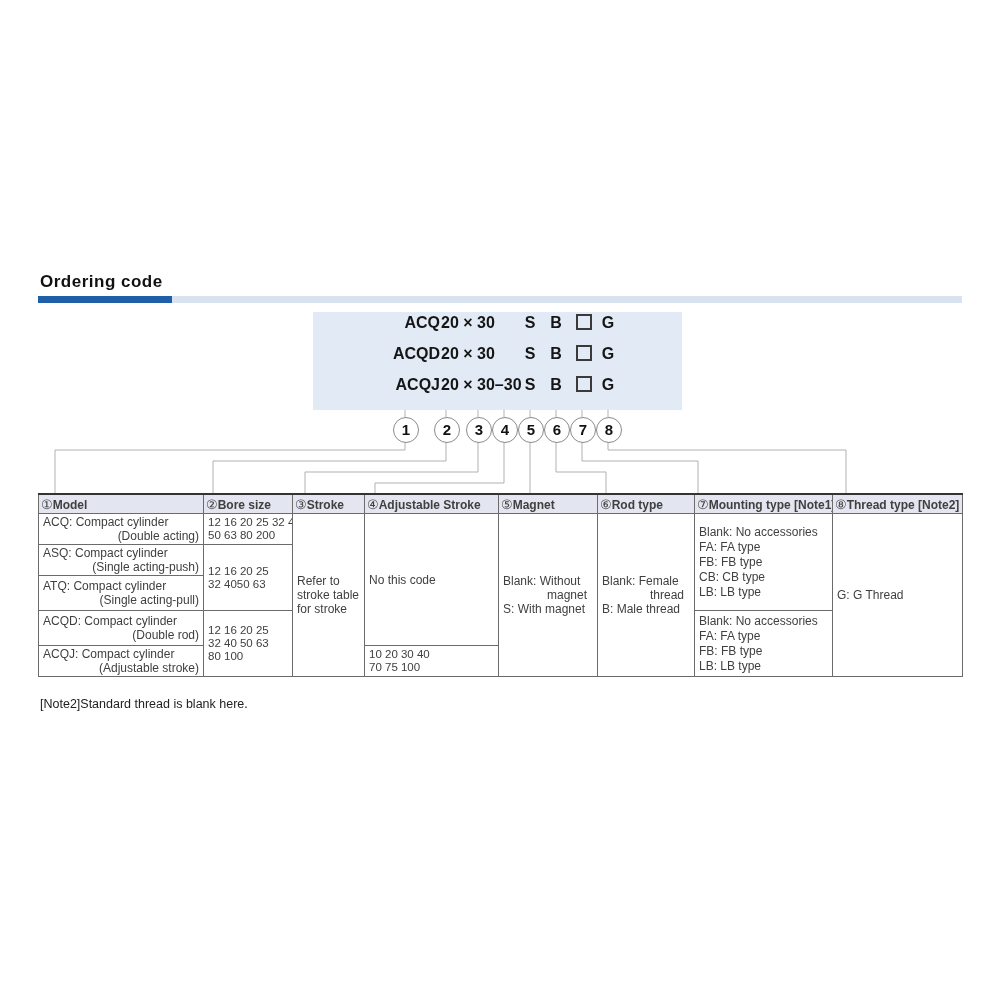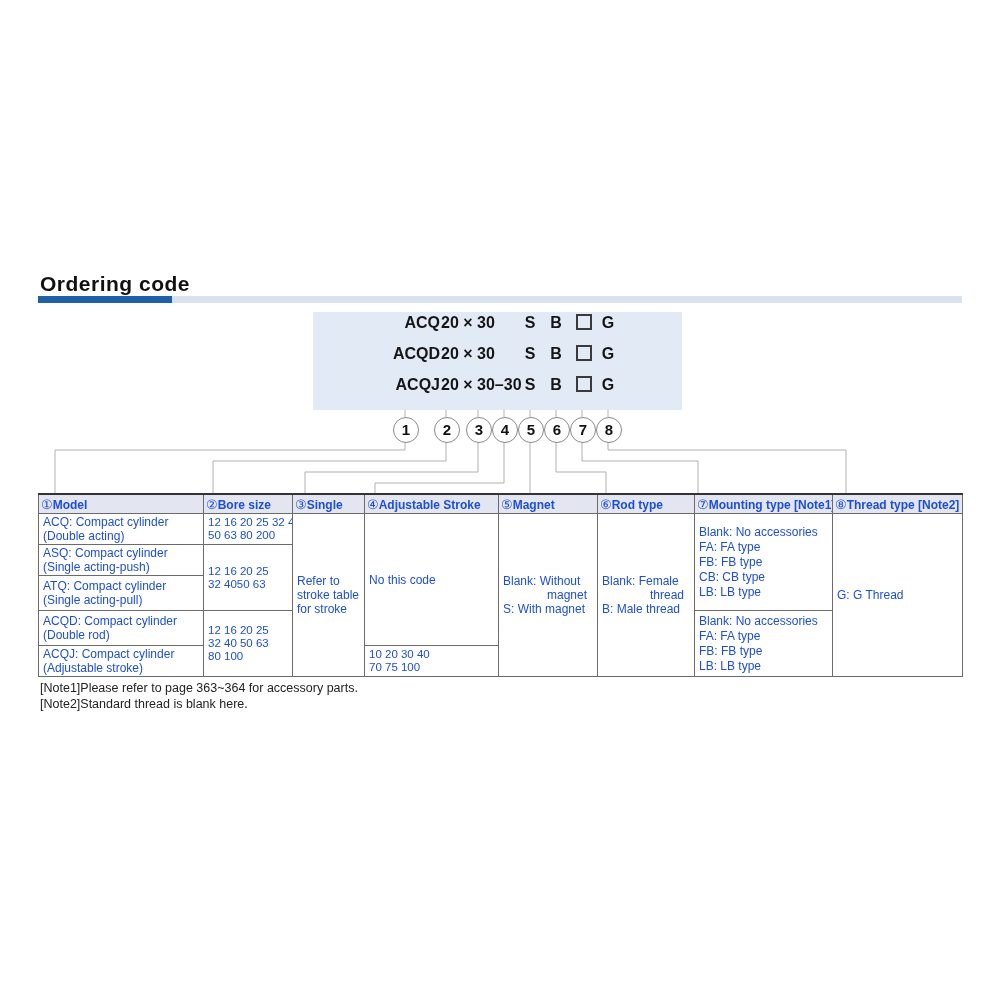--- a/index.html
+++ b/index.html
@@ -1,20 +1,20 @@
 <!DOCTYPE html>
 <html><head>
 <meta charset="utf-8">
 <style>
   html,body{margin:0;padding:0;background:#ffffff;}
   #page{position:relative;width:1000px;height:1000px;background:#ffffff;
         font-family:"Liberation Sans",sans-serif;color:#1a1a1a;overflow:hidden;}
 
   
-  .title{position:absolute;left:40px;top:272px;font-size:21px;font-weight:bold;
+  .title{position:absolute;left:40px;top:272px;font-size:17px;font-weight:bold;
          letter-spacing:0.5px;color:#111;}
   .rule-dark{position:absolute;left:38px;top:296px;width:134px;height:7px;background:#1e5fa8;}
   .rule-light{position:absolute;left:172px;top:296px;width:790px;height:7px;background:#d9e3f0;}
 
   
   .bar{position:absolute;left:313px;width:369px;height:36px;background:#e2eaf5;}
   .bar span{position:absolute;top:2px;font-weight:bold;font-size:16px;color:#151515;white-space:nowrap;}
   .code-model{left:0;width:127px;text-align:right;}
   .code-size{left:128px;}
   .code-char{transform:translateX(-50%);}
@@ -25,27 +25,27 @@
   svg.wires{position:absolute;left:0;top:0;}
   svg.wires polyline, svg.wires line{fill:none;stroke:#b1b1b1;stroke-width:1;}
 
   
   .callout{position:absolute;top:417px;width:24px;height:24px;border:1px solid #8b8b8b;
            border-radius:50%;background:#fff;text-align:center;line-height:24px;
            font-weight:bold;font-size:15px;color:#111;}
 
   
   table.order{position:absolute;left:38px;top:493px;width:924px;border-collapse:collapse;
-              table-layout:fixed;font-size:12px;color:#1d4ed8;}
+              table-layout:fixed;font-size:12px;color:#404040;}
   table.order th, table.order td{border:1px solid #6b6b6b;vertical-align:middle;
               padding:1px 4px;overflow:hidden;}
   table.order thead th{background:#e3e6f0;font-weight:bold;text-align:left;height:16px;
               font-size:12px;white-space:nowrap;border-top:2px solid #333;padding:1px 2px;}
   .hnum{font-weight:normal;font-size:13px;}
-  .cell-2line div.l2{text-align:left;}
+  .cell-2line div.l2{text-align:right;}
   .num-lines{font-size:11.5px;line-height:13px;white-space:nowrap;}
   td.stroke-cell{text-align:left;line-height:14px;}
   td.adj-none{vertical-align:middle;margin-left:48px;}
   td.magnet-cell .r, td.rod-cell .r{text-align:right;padding-right:6px;}
   td.magnet-cell, td.rod-cell{line-height:14px;}
   .mount-list{line-height:15px;}
   tr.r1{height:31px;} tr.r2{height:31px;} tr.r3{height:35px;} tr.r4{height:35px;margin-left:33px;} tr.r5{height:29px;}
 
   
   .note{position:absolute;left:40px;font-size:12.5px;color:#222;}
@@ -138,21 +138,21 @@
         <col style="width:134px">
       <col style="width:99px">
         <col style="width:97px">
         <col style="width:138px">
         <col style="width:130px">
     </colgroup>
     <thead>
       <tr>
         <th><span class="hnum">①</span><span>Model</span></th>
         <th><span class="hnum">②</span><span>Bore size</span></th>
-        <th><span class="hnum">③</span><span>Single</span></th>
+        <th><span class="hnum">③</span><span>Stroke</span></th>
         <th><span class="hnum">④</span><span>Adjustable Stroke</span></th>
         <th><span class="hnum">⑤</span><span>Magnet</span></th>
         <th><span class="hnum">⑥</span><span>Rod type</span></th>
         <th><span class="hnum">⑦</span><span>Mounting type [Note1]</span></th>
         <th><span class="hnum">⑧</span><span>Thread type [Note2]</span></th>
       </tr>
     </thead>
     <tbody>
       <tr class="r1">
         <td class="cell-2line">
@@ -231,16 +231,15 @@
           <div class="l2">(Adjustable stroke)</div>
         </td>
         <td class="num-lines">
           <div>10 20 30 40</div>
           <div>70 75 100</div>
         </td>
       </tr>
     </tbody>
   </table>
 
-  <div class="note" style="top:681px">[Note1]Please refer to page 363~364 for accessory parts.</div>
   <div class="note" style="top:697px">[Note2]Standard thread is blank here.</div>
 
 </div>
 
 </body></html>

